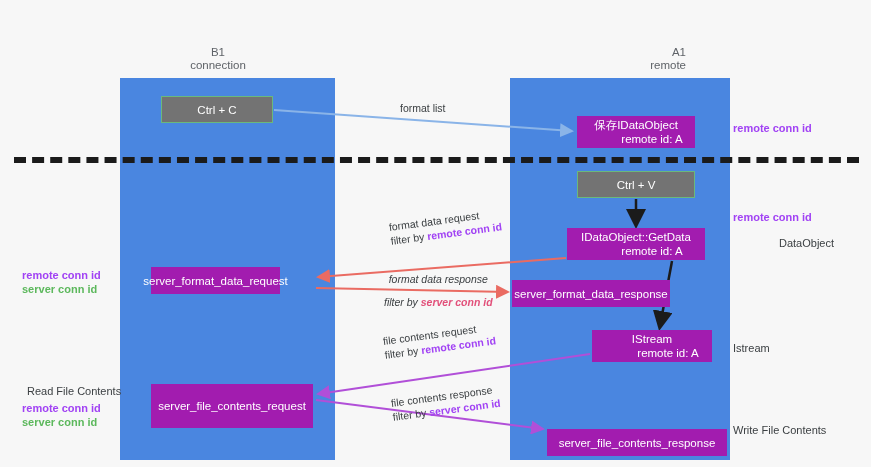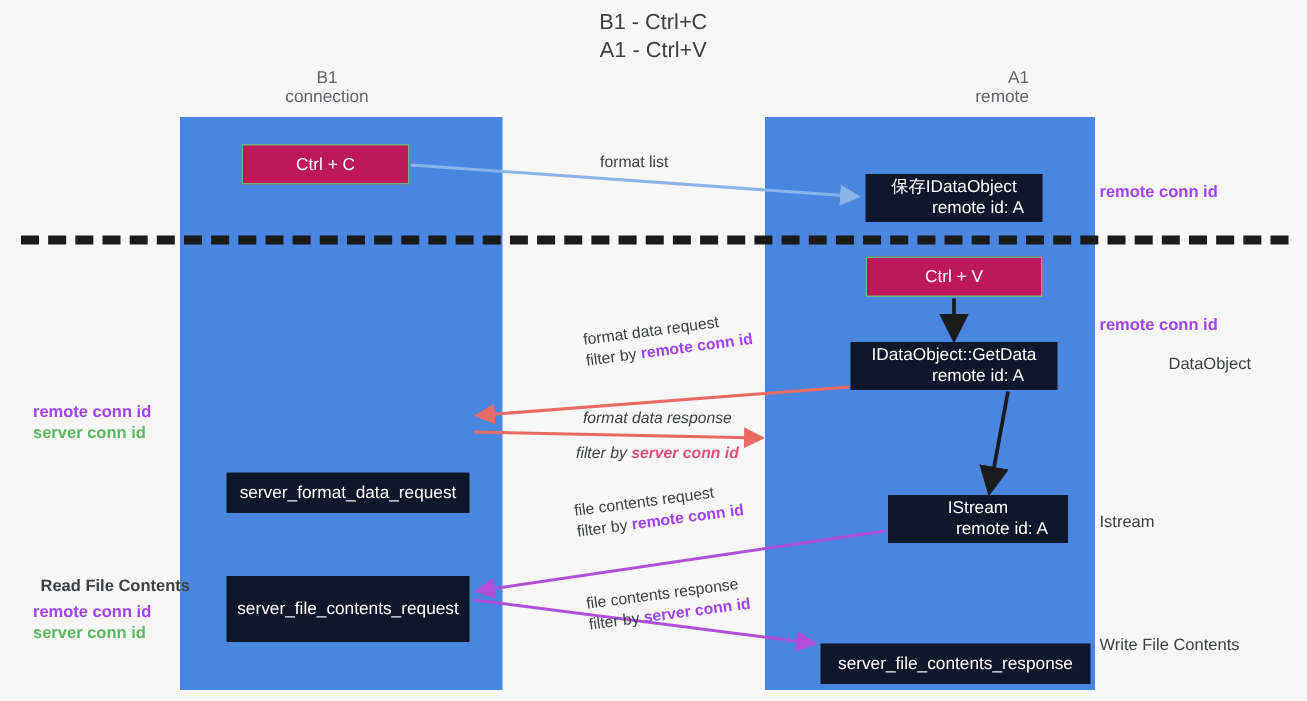--- a/index.html
+++ b/index.html
@@ -27,46 +27,46 @@
   #lane-a1{left:510px;top:78px;width:220px;height:382px;}
 
   
   #divider{left:14px;top:157px;width:845px;height:0;
     border-top:6px dashed #1b1b1b;}
 
   
   .box{box-sizing:border-box;display:flex;flex-direction:column;
        align-items:center;justify-content:center;
        font-size:11.5px;line-height:14px;color:#ffffff;text-align:center;}
-  .box.green{background:#be185d;border:1px solid #6ab97c;}
-  .box.orange{background:#0f172a;}
+  .box.green{background:#737373;border:1px solid #6ab97c;}
+  .box.orange{background:#a21caf;}
   .box .l2{font-size:11.5px;margin-left:32px;}
 
   #box-ctrlc{left:161px;top:96px;width:112px;height:27px;}
   #box-idata{left:577px;top:116px;width:118px;height:32px;}
   #box-ctrlv{left:577px;top:171px;width:118px;height:27px;}
   #box-getdata{left:567px;top:228px;width:138px;height:32px;}
-  #box-sfdreq{left:151px;top:267px;width:162px;height:27px;margin-top:48px;}
+  #box-sfdreq{left:151px;top:267px;width:129px;height:27px;}
   #box-sfdres{left:512px;top:280px;width:158px;height:27px;}
   #box-istream{left:592px;top:330px;width:120px;height:32px;}
   #box-sfcreq{left:151px;top:384px;width:162px;height:44px;}
   #box-sfcres{left:547px;top:429px;width:180px;height:27px;}
 
   
   .side{font-size:11px;line-height:13.5px;}
   .purple{color:#a142f4;font-weight:bold;}
   .green-t{color:#5cb85c;font-weight:bold;}
 
   #ann-remote-1{left:733px;top:122px;}
   #ann-remote-2{left:733px;top:211px;}
   #ann-dataobject{left:733px;top:237px;color:#3c4043;margin-left:46px;}
   #ann-istream{left:733px;top:342px;color:#3c4043;}
   #ann-write{left:733px;top:424px;color:#3c4043;}
   #ann-left-1{left:22px;top:269px;text-align:left;}
-  #ann-readfile{left:27px;top:385px;color:#3c4043;font-weight:bold;}
+  #ann-readfile{left:27px;top:385px;color:#3c4043;}
   #ann-left-2{left:22px;top:402px;text-align:left;}
 
   
   .alabel{font-size:10.5px;line-height:14px;color:#3c4043;white-space:nowrap;}
   .alabel b{font-weight:bold;}
   .c-purple{color:#a142f4;}
   .c-pink{color:#e2507a;}
 
   #lbl-formatlist{left:400px;top:101px;}
 
@@ -76,24 +76,20 @@
   #lbl-fcres{left:390px;top:396px;transform:rotate(-7.5deg);transform-origin:left top;}
 
   
   #wires{position:absolute;left:0;top:0;width:871px;height:467px;}
 </style>
 </head>
 <body>
 
 <div class="stage">
 
-  <div class="abs" id="title">
-    <div>B1 - Ctrl+C</div>
-    <div>A1 - Ctrl+V</div>
-  </div>
 
   <div class="abs colhead" id="head-b1">
     <div>B1</div>
     <div>connection</div>
   </div>
   <div class="abs colhead" id="head-a1">
     <div>A1</div>
     <div>remote</div>
   </div>
 
@@ -148,20 +144,23 @@
 
   <div class="abs box orange" id="box-getdata">
     <span>IDataObject::GetData</span>
     <span class="l2">remote id: A</span>
   </div>
 
   <div class="abs box orange" id="box-sfdreq">
     <span>server_format_data_request</span>
   </div>
 
+  <div class="abs box orange" id="box-sfdres">
+    <span>server_format_data_response</span>
+  </div>
 
   <div class="abs box orange" id="box-istream">
     <span>IStream</span>
     <span class="l2">remote id: A</span>
   </div>
 
   <div class="abs box orange" id="box-sfcreq">
     <span>server_file_contents_request</span>
   </div>
 

